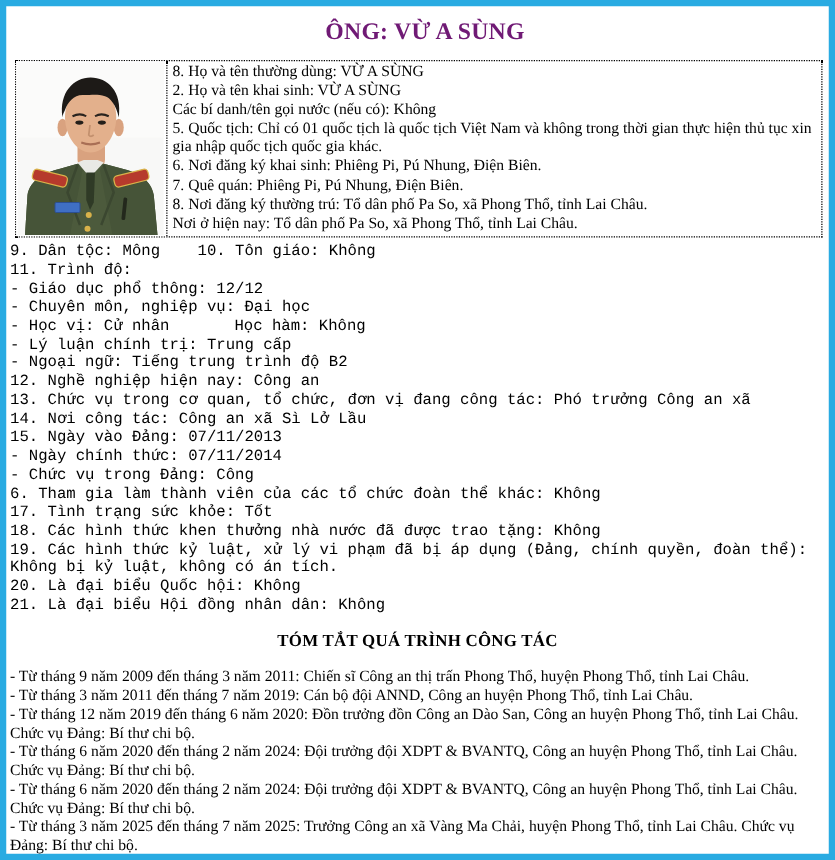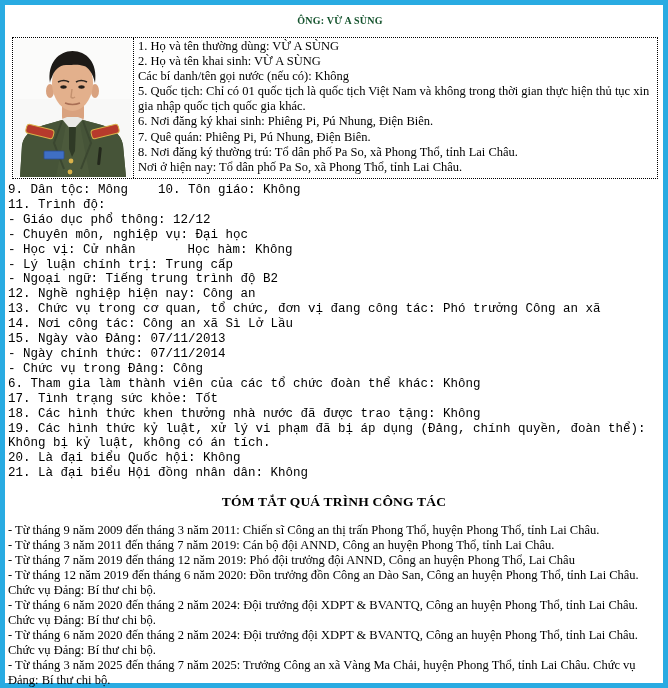--- a/index.html
+++ b/index.html
@@ -4,22 +4,22 @@
 <style>
   html,body{margin:0;padding:0;background:#fff;}
   body{width:668px;height:688px;overflow:hidden;}
   .frame{
     box-sizing:border-box;width:668px;height:688px;
     border:5px solid #29abe2;background:#fff;color:#000;
     font-family:"Liberation Serif","DejaVu Serif",serif;
     position:relative;
   }
   .doc-title{
-    text-align:center;color:#14532d;font-weight:bold;
-    font-size:10px;letter-spacing:.2px;margin:10px 0 11px 12px;
+    text-align:center;color:#701a75;font-weight:bold;
+    font-size:19px;letter-spacing:.2px;margin:10px 0 11px 12px;
   }
   .info-box{
     margin:0 5px 3px 7px;border:1px dotted #000;
     display:flex;align-items:stretch;
   }
   .photo-cell{
     width:121px;flex:0 0 121px;border-right:1px dotted #000;
     padding:1px;box-sizing:border-box;background:#fff;
   }
   .photo-cell svg{display:block;width:117px;height:138px;}
@@ -89,21 +89,21 @@
 
         <ellipse cx="49.5" cy="48" rx="3.2" ry="1.7" fill="#241f1a"></ellipse>
         <ellipse cx="67.5" cy="48" rx="3.2" ry="1.7" fill="#241f1a"></ellipse>
 
         <path d="M58 50 L57 58 Q58.5 60 61 58" stroke="#c3906e" stroke-width="1.4" fill="none"></path>
 
         <path d="M51 64 Q58.5 67 66 64" stroke="#a96f55" stroke-width="1.6" fill="none"></path>
       </svg>
     </div>
     <div class="info-text">
-      <div class="ln">1. Họ và tên thường dùng: VỪ A SÙNG</div>
+      <div class="ln">8. Họ và tên thường dùng: VỪ A SÙNG</div>
       <div class="ln">2. Họ và tên khai sinh: VỪ A SÙNG</div>
       <div class="ln">Các bí danh/tên gọi nước (nếu có): Không</div>
       <div class="ln">5. Quốc tịch: Chỉ có 01 quốc tịch là quốc tịch Việt Nam và không trong thời gian thực hiện thủ tục xin gia nhập quốc tịch quốc gia khác.</div>
       <div class="ln">6. Nơi đăng ký khai sinh: Phiêng Pi, Pú Nhung, Điện Biên.</div>
       <div class="ln">7. Quê quán: Phiêng Pi, Pú Nhung, Điện Biên.</div>
       <div class="ln">8. Nơi đăng ký thường trú: Tổ dân phố Pa So, xã Phong Thổ, tỉnh Lai Châu.</div>
       <div class="ln">Nơi ở hiện nay: Tổ dân phố Pa So, xã Phong Thổ, tỉnh Lai Châu.</div>
     </div>
   </div>
 
@@ -131,21 +131,20 @@
     <div class="ln">19. Các hình thức kỷ luật, xử lý vi phạm đã bị áp dụng (Đảng, chính quyền, đoàn thể): Không bị kỷ luật, không có án tích.</div>
     <div class="ln">20. Là đại biểu Quốc hội: Không</div>
     <div class="ln">21. Là đại biểu Hội đồng nhân dân: Không</div>
   </div>
 
   <div class="summary-title">TÓM TẮT QUÁ TRÌNH CÔNG TÁC</div>
 
   <div class="history">
     <div class="ln">- Từ tháng 9 năm 2009 đến tháng 3 năm 2011: Chiến sĩ Công an thị trấn Phong Thổ, huyện Phong Thổ, tỉnh Lai Châu.</div>
     <div class="ln">- Từ tháng 3 năm 2011 đến tháng 7 năm 2019: Cán bộ đội ANND, Công an huyện Phong Thổ, tỉnh Lai Châu.</div>
-    <div class="ln">- Từ tháng 7 năm 2019 đến tháng 12 năm 2019: Phó đội trưởng đội ANND, Công an huyện Phong Thổ, Lai Châu</div>
     <div class="ln">- Từ tháng 12 năm 2019 đến tháng 6 năm 2020: Đồn  trưởng đồn Công an Dào San, Công an huyện Phong Thổ, tỉnh Lai Châu. Chức vụ Đảng: Bí thư chi bộ.</div>
     <div class="ln">- Từ tháng 6  năm 2020 đến tháng 2  năm 2024: Đội  trưởng đội XDPT &amp; BVANTQ, Công an huyện Phong Thổ, tỉnh Lai Châu. Chức vụ Đảng: Bí thư chi bộ.</div>
     <div class="ln">- Từ tháng 6 năm 2020 đến tháng 2 năm 2024: Đội  trưởng đội XDPT &amp; BVANTQ, Công an huyện Phong Thổ, tỉnh Lai Châu. Chức vụ Đảng: Bí thư chi bộ.</div>
     <div class="ln">- Từ tháng 3  năm 2025 đến tháng 7  năm 2025: Trưởng Công an xã Vàng Ma Chải, huyện Phong Thổ, tỉnh Lai Châu. Chức vụ Đảng: Bí thư chi bộ.</div>
 
   </div>
 
 </div>
 
 </body></html>

